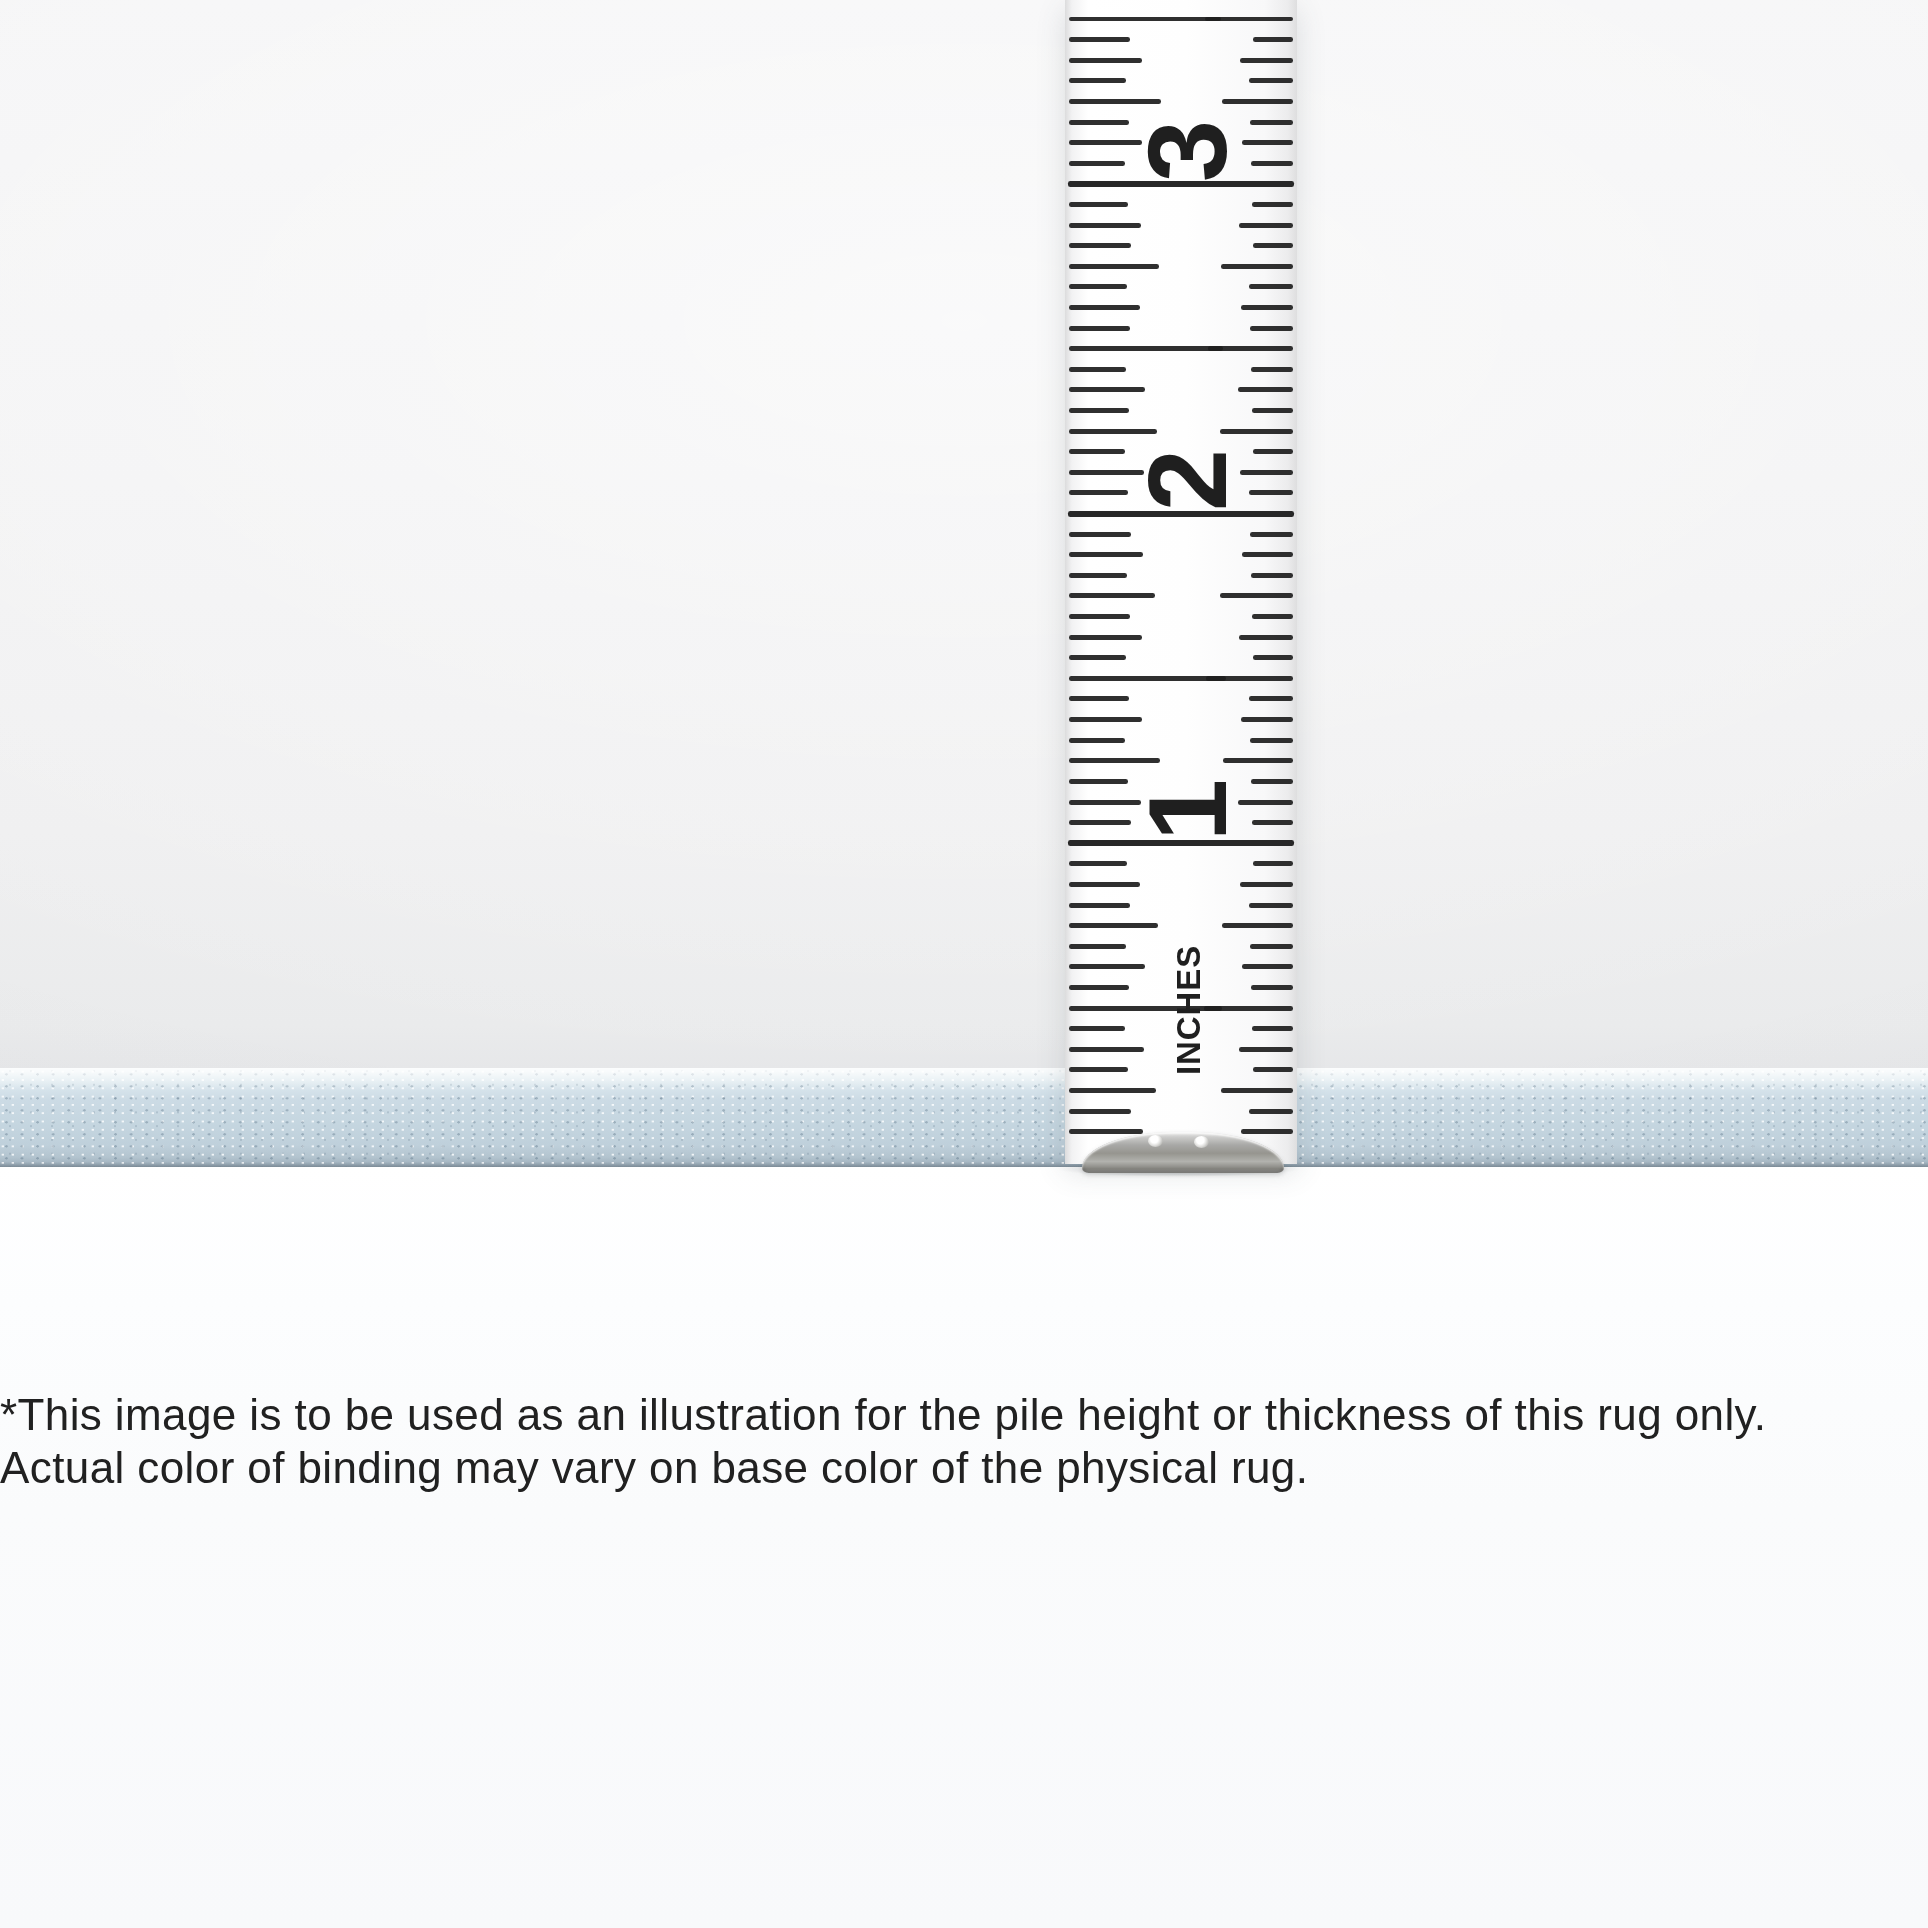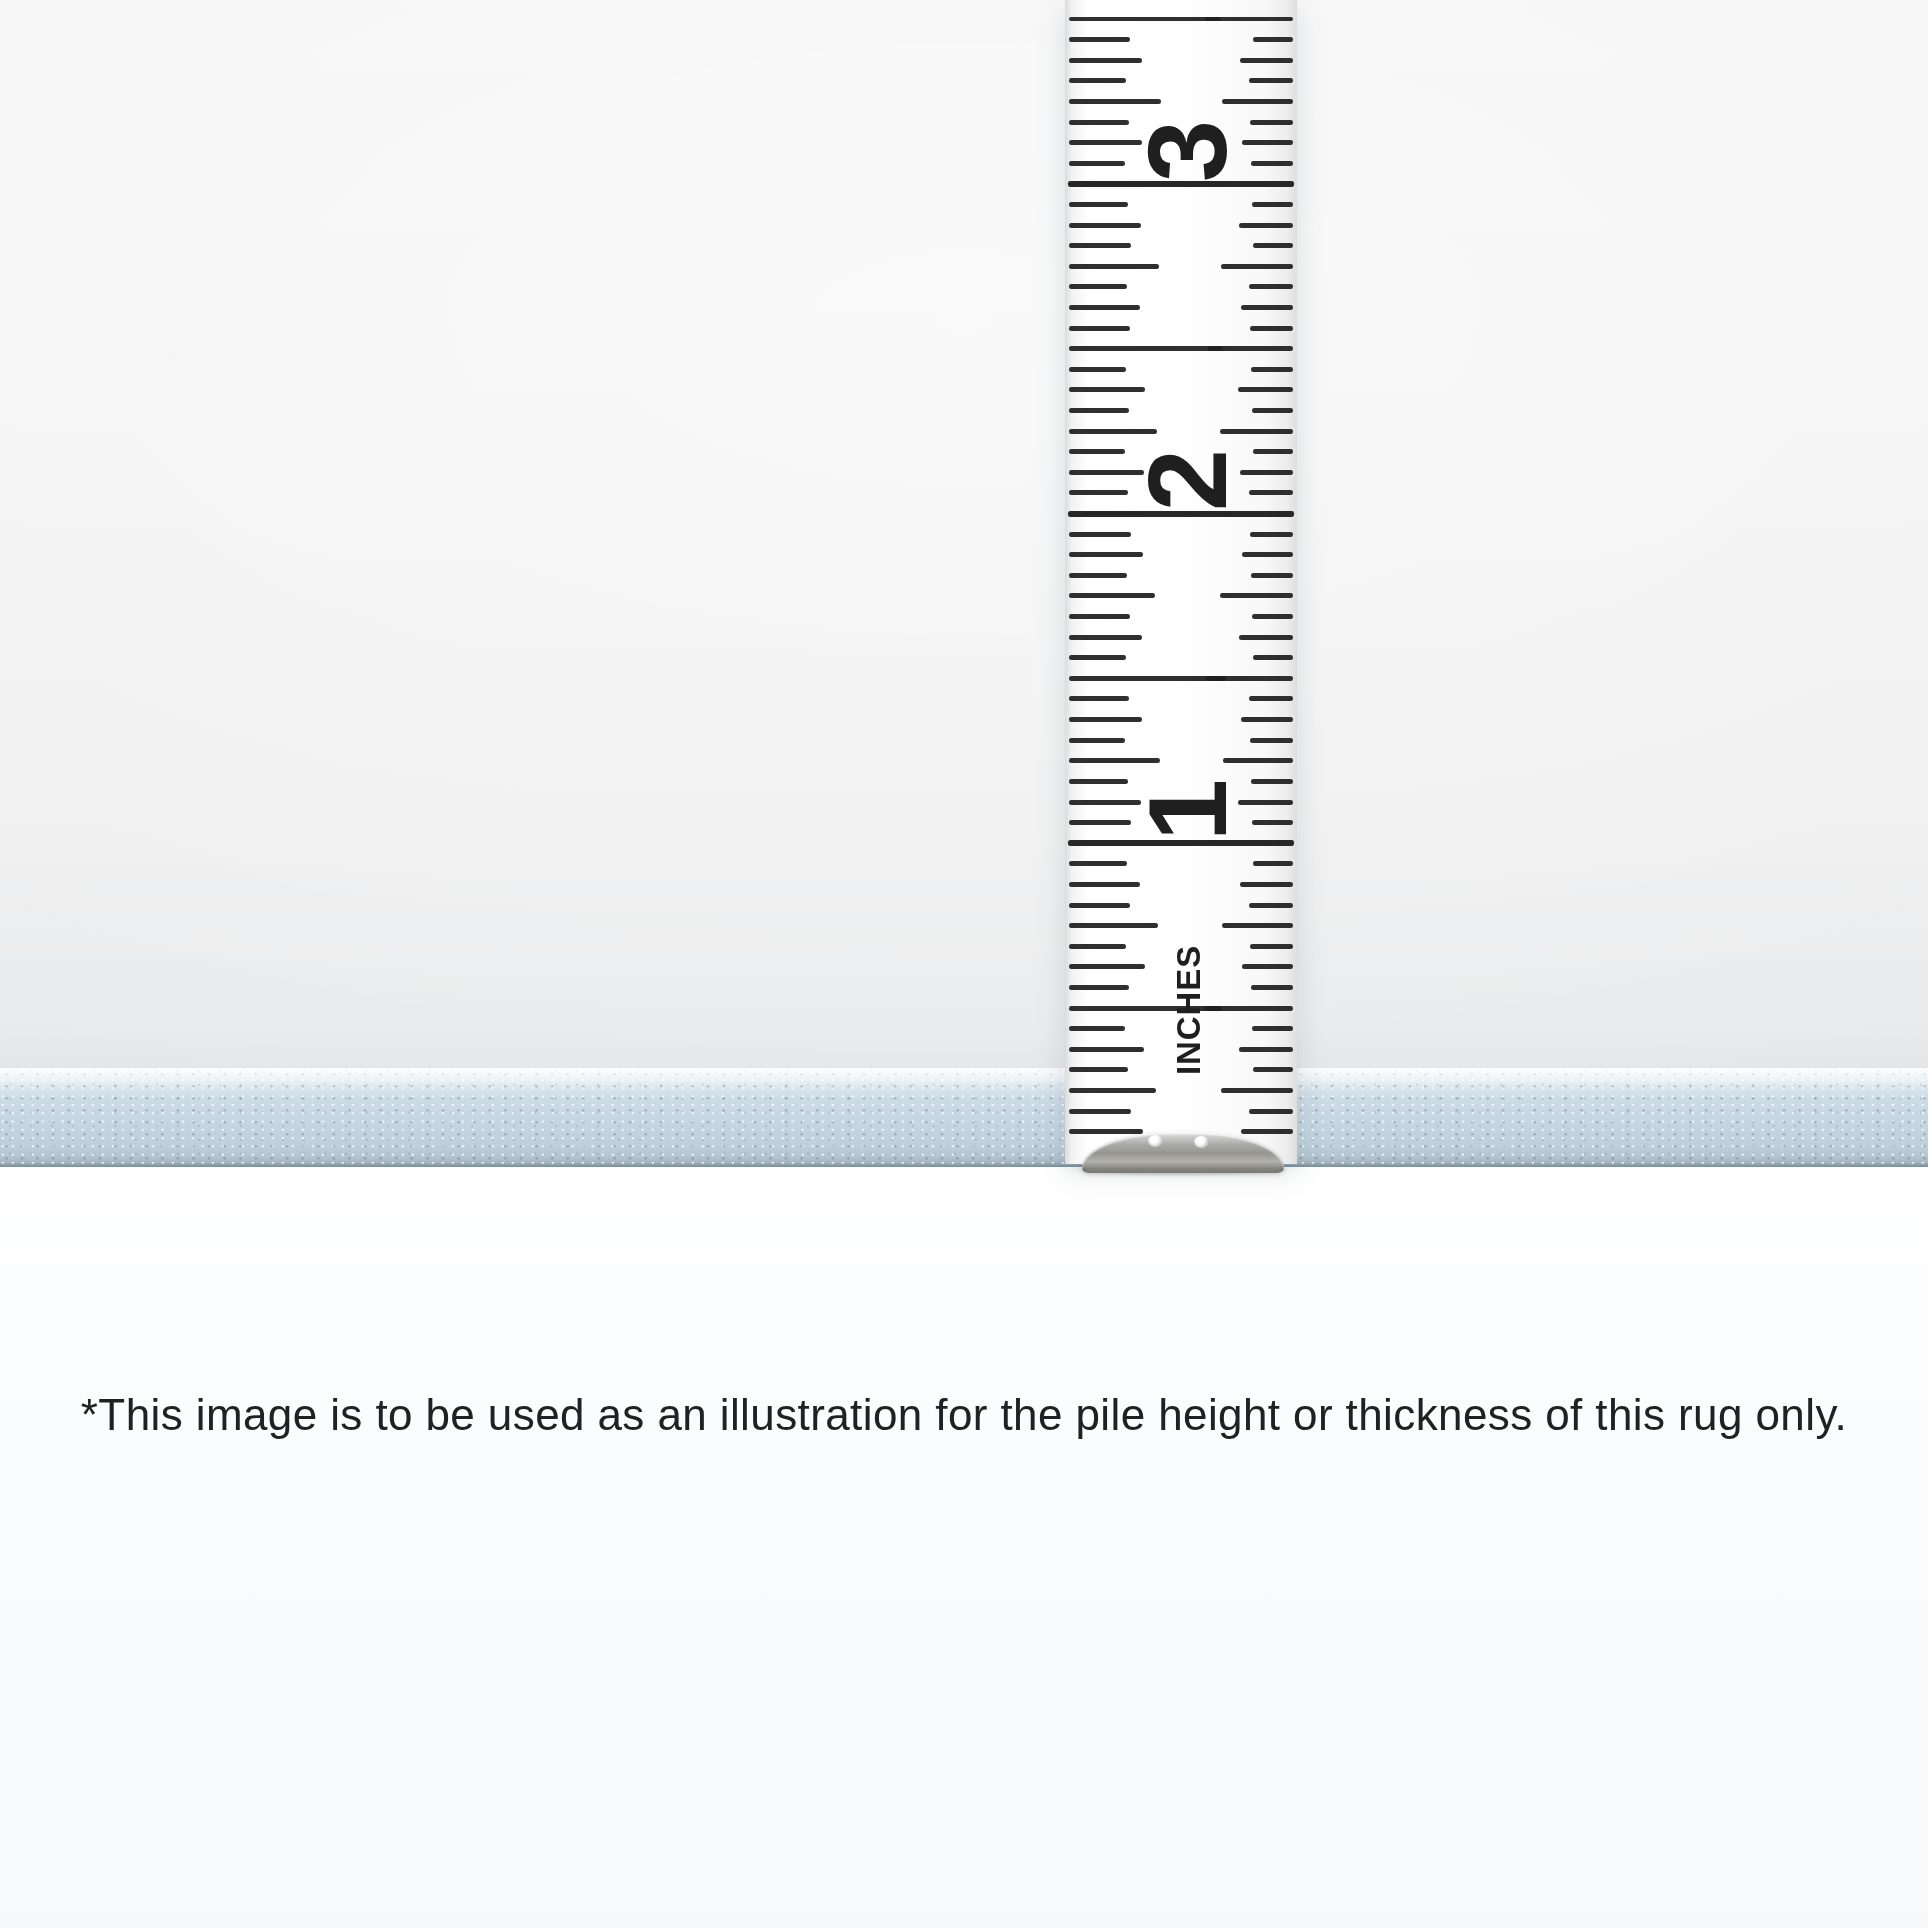--- a/index.html
+++ b/index.html
@@ -70,21 +70,21 @@
     box-shadow:inset 0 1.8px 1.8px rgba(255,255,255,.85), inset 0 -1.8px 3.7px rgba(0,0,0,.28), 0 1.8px 4.6px rgba(90,95,100,.25);
   }
   .rivet{
     position:absolute;width:15.6px;height:12px;border-radius:50%;
     background:radial-gradient(circle at 42% 35%, #ffffff 0 32%, #e2e2e0 52%, #b7b7b4 76%, rgba(150,150,147,0) 100%);
   }
   .rivet.r1{left:66px;top:2.8px;}
   .rivet.r2{left:112px;top:3.7px;}
   
   .caption{
-    position:absolute;left:0;right:0;top:1388px;text-align:center;
+    position:absolute;left:0;right:0;top:1388px;text-align:left;
     font-size:44px;line-height:53px;color:var(--text,#212121);letter-spacing:0.4px;
   }
 </style>
 </head>
 <body>
 
 <div class="stage">
   <div class="wall"></div>
 
   <div class="rug">
@@ -211,15 +211,16 @@
     <span class="num" style="top: 151px;">3</span>
     <span class="unit">INCHES</span>
     <div class="metal">
       <i class="rivet r1"></i>
       <i class="rivet r2"></i>
     </div>
   </div>
 
   <div class="caption">
     <div>*This image is to be used as an illustration for the pile height or thickness of this rug only.</div>
+    <div>Actual color of binding may vary on base color of the physical rug.</div>
   </div>
 </div>
 
 
 </body></html>

